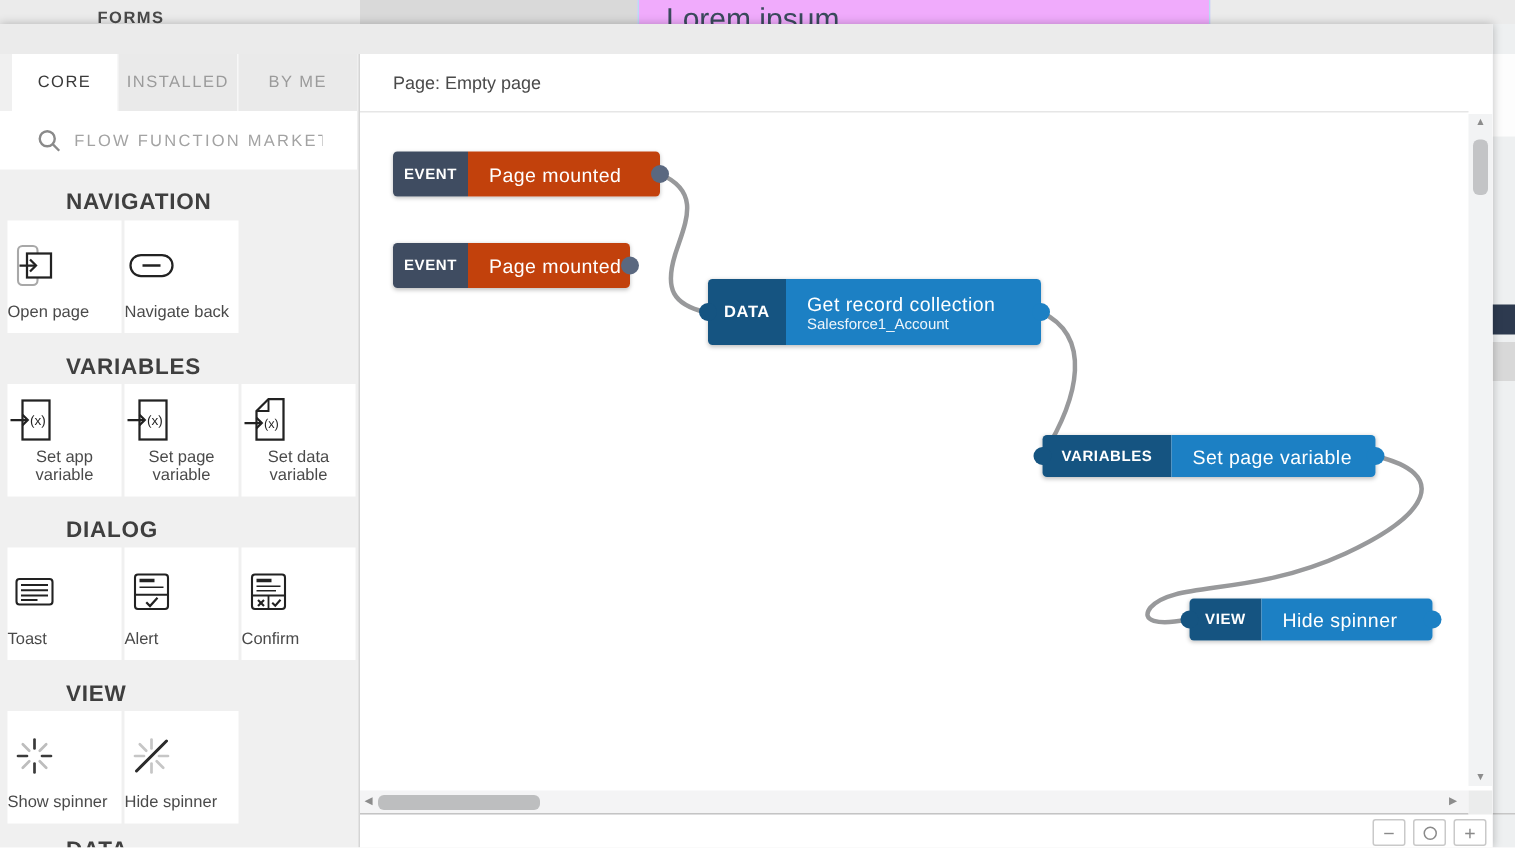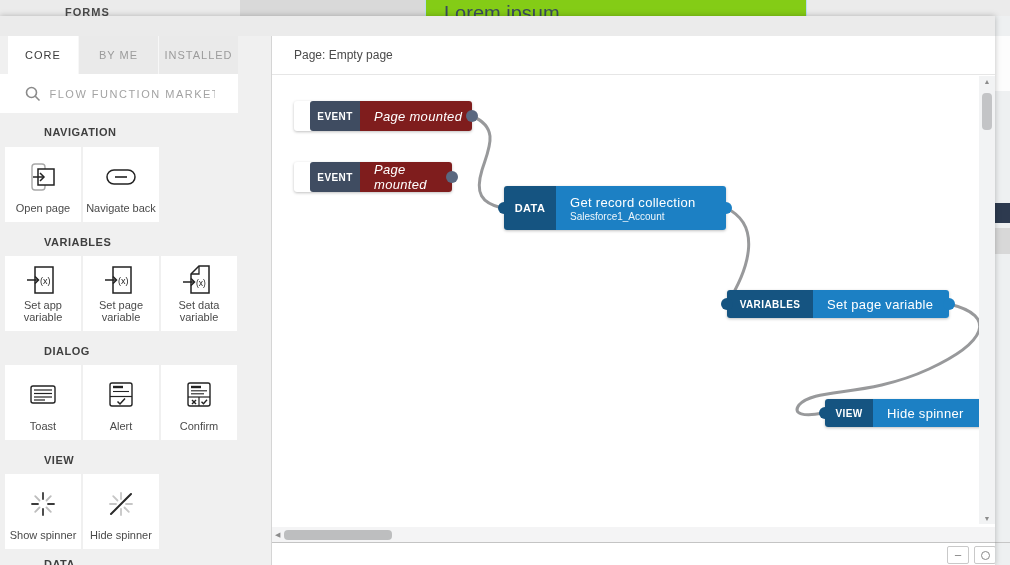--- a/index.html
+++ b/index.html
@@ -3,73 +3,73 @@
 <meta charset="utf-8">
 <style>
   * { margin:0; padding:0; box-sizing:border-box; }
   body { font-family:"Liberation Sans", sans-serif; background:#fff; }
   .screen { position:relative; width:1010px; height:565px; overflow:hidden; background:#ebebeb; }
 
   
   .bg-top-left  { position:absolute; left:0; top:0; width:240px; height:16px; background:#ebebeb; overflow:hidden; }
   .bg-forms     { position:absolute; left:25px; top:6px; font-size:11px; font-weight:bold; letter-spacing:1px; color:#4a4a4a;margin-left:40px; }
   .bg-top-mid   { position:absolute; left:240px; top:0; width:185px; height:16px; background:#d9d9d9; }
-  .bg-lorem     { position:absolute; left:425px; top:0; width:382px; height:16px; background:#84cc16; border-left:1px solid #b9ddf1; border-right:1px solid #b9ddf1; overflow:hidden; }
+  .bg-lorem     { position:absolute; left:425px; top:0; width:382px; height:16px; background:#f0abfc; border-left:1px solid #b9ddf1; border-right:1px solid #b9ddf1; overflow:hidden; }
   .bg-lorem span{ position:absolute; left:18px; top:2px; font-size:20px; color:#3a4a5c; }
   .bg-top-right { position:absolute; left:807px; top:0; width:203px; height:16px; background:#ebebeb; }
   .bg-right     { position:absolute; left:995px; top:16px; width:15px; height:549px; background:#eef0f1; }
   .bg-right-white { position:absolute; left:0; top:20px; width:15px; height:55px; background:#fdfdfd; }
   .bg-right-darktab { position:absolute; left:0; top:187px; width:15px; height:20px; background:#2d3a4f; }
   .bg-right-graytab { position:absolute; left:0; top:212px; width:15px; height:26px; background:#d8d8d8; }
   .bg-right-line { position:absolute; left:0; top:526px; width:15px; height:1px; background:#c6c6c6; }
 
   
   .panel { position:absolute; left:0; top:16px; width:995px; height:549px; box-shadow:0 0 6px rgba(0,0,0,.25); }
   .logic-bar { position:absolute; left:0; top:0; width:995px; height:20px; background:#2b3749; color:#fff;
                display:flex; align-items:center; padding:0 12px; }
   .logic-title { font-size:11px; font-weight:bold; letter-spacing:.6px; }
   .logic-arrows { margin-left:auto; display:flex; gap:14px; }
   .logic-arrows span { font-size:9px; line-height:20px; color:#fff; cursor:pointer; }
 
   .panel-body { position:absolute; left:0; top:20px; width:995px; height:529px; display:flex; }
 
   
-  .sidebar { position:relative; width:272px; height:529px; background:#f0f0f0; border-right:1px solid #d5d5d5; flex:none; }
+  .sidebar { position:relative; width:240px; height:529px; background:#f0f0f0; border-right:1px solid #d5d5d5; flex:none; }
   .tabs { position:absolute; left:0; top:0; width:240px; height:38px; display:flex; padding-left:8px; }
   .tab { width:80px; height:38px; display:flex; align-items:center; justify-content:center;
          font-size:11px; letter-spacing:1px; color:#9b9b9b; background:#eaeaea; border-left:1px solid #f7f7f7; cursor:pointer; }
   .tab.active { width:70px; background:#fff; color:#3a3a3a; border-left:none; }
   .search-row { position:absolute; left:0; top:38px; width:238px; height:39px; background:#fff;
                 display:flex; align-items:center; justify-content:center; gap:8px; }
   .search-row svg { flex:none; }
   .search-input { border:none; outline:none; width:165px; font-size:11px; letter-spacing:1.5px; color:#6a6a6a; background:transparent; font-family:"Liberation Sans",sans-serif; }
   .search-input::placeholder { color:#a3a3a3; }
 
-  .sec-title { position:absolute; left:8px; font-size:11px; font-weight:bold; letter-spacing:.5px; color:#3f3f3f;padding-left:36px; }
+  .sec-title { position:absolute; left:8px; font-size:15px; font-weight:bold; letter-spacing:.5px; color:#3f3f3f;padding-left:36px; }
   .tilegrid { position:absolute; left:5px; display:flex; gap:2px; }
-  .tile { width:76px; height:75px; background:#fff; display:flex; flex-direction:column; align-items:center; cursor:pointer; }
+  .tile { width:76px; height:75px; background:#fff; display:flex; flex-direction:column; align-items:flex-start; cursor:pointer; }
   .ticon { flex:1; display:flex; align-items:center; justify-content:center; padding-top:4px; }
   .tlabel { font-size:11px; color:#4a4a4a; text-align:center; line-height:12px; padding-bottom:8px; }
 
   
   .canvas { position:relative; width:755px; height:529px; background:#fff; overflow:hidden; }
   .canvas-header { position:absolute; left:0; top:0; width:739px; height:39px; background:#fff; border-bottom:1px solid #e6e6e6;
                    display:flex; align-items:center; padding-left:22px; font-size:12px; color:#4a4a4a; z-index:3; }
   svg.wires { position:absolute; left:0; top:0; z-index:1; }
 
   .node { position:absolute; display:flex; border-radius:3px; color:#fff; z-index:2;
           box-shadow:0 1px 3px rgba(0,0,0,.25); cursor:pointer; }
   .node .tag { display:flex; align-items:center; justify-content:center; font-weight:bold;
                border-radius:3px 0 0 3px; flex:none; font-size:10px; letter-spacing:.4px; }
   .node .body { flex:1; display:flex; flex-direction:column; justify-content:center; padding-left:14px;
                 border-radius:0 3px 3px 0; }
   .node .title { font-size:13px; letter-spacing:.3px; }
   .node .subtitle { font-size:10px; opacity:.92; margin-top:1px; }
-  .node.event .tag  { background:#3f4c61; width:50px;margin-left:16px; }
-  .node.event .body { background:#7f1d1d;font-style:italic; }
+  .node.event .tag  { background:#3f4c61; width:50px; }
+  .node.event .body { background:#c2410c; }
   .node.blue .tag   { background:#155481; }
   .node.blue .body  { background:#1c80c4;padding-left:14px; }
   .nub { position:absolute; width:12px; height:12px; border-radius:50%; z-index:1; }
   .nub.dark  { background:#155481; }
   .nub.light { background:#1c80c4; }
   .nub.slate { background:#5a6880; }
 
   
   .vscroll { position:absolute; right:0; top:40px; width:16px; height:448px; background:#f2f3f4; z-index:4; }
   .vscroll .arrow { position:absolute; left:0; width:16px; text-align:center; font-size:7px; color:#8c8c8c; cursor:pointer; }
@@ -104,22 +104,22 @@
     <div class="bg-right-line"></div>
   </div>
 
   <div class="panel">
 
     <div class="panel-body">
 
       <div class="sidebar">
         <div class="tabs">
           <div class="tab active">CORE</div>
+          <div class="tab">INSTALLED</div>
           <div class="tab">BY ME</div>
-          <div class="tab">INSTALLED</div>
         </div>
 
         <div class="search-row">
           <svg width="18" height="18" viewBox="0 0 18 18">
             <circle cx="7.5" cy="7.5" r="5" fill="none" stroke="#8a8a8a" stroke-width="1.6"></circle>
             <line x1="11.3" y1="11.3" x2="15.5" y2="15.5" stroke="#8a8a8a" stroke-width="1.6"></line>
           </svg>
           <input class="search-input" placeholder="FLOW FUNCTION MARKET" style="">
         </div>
 

